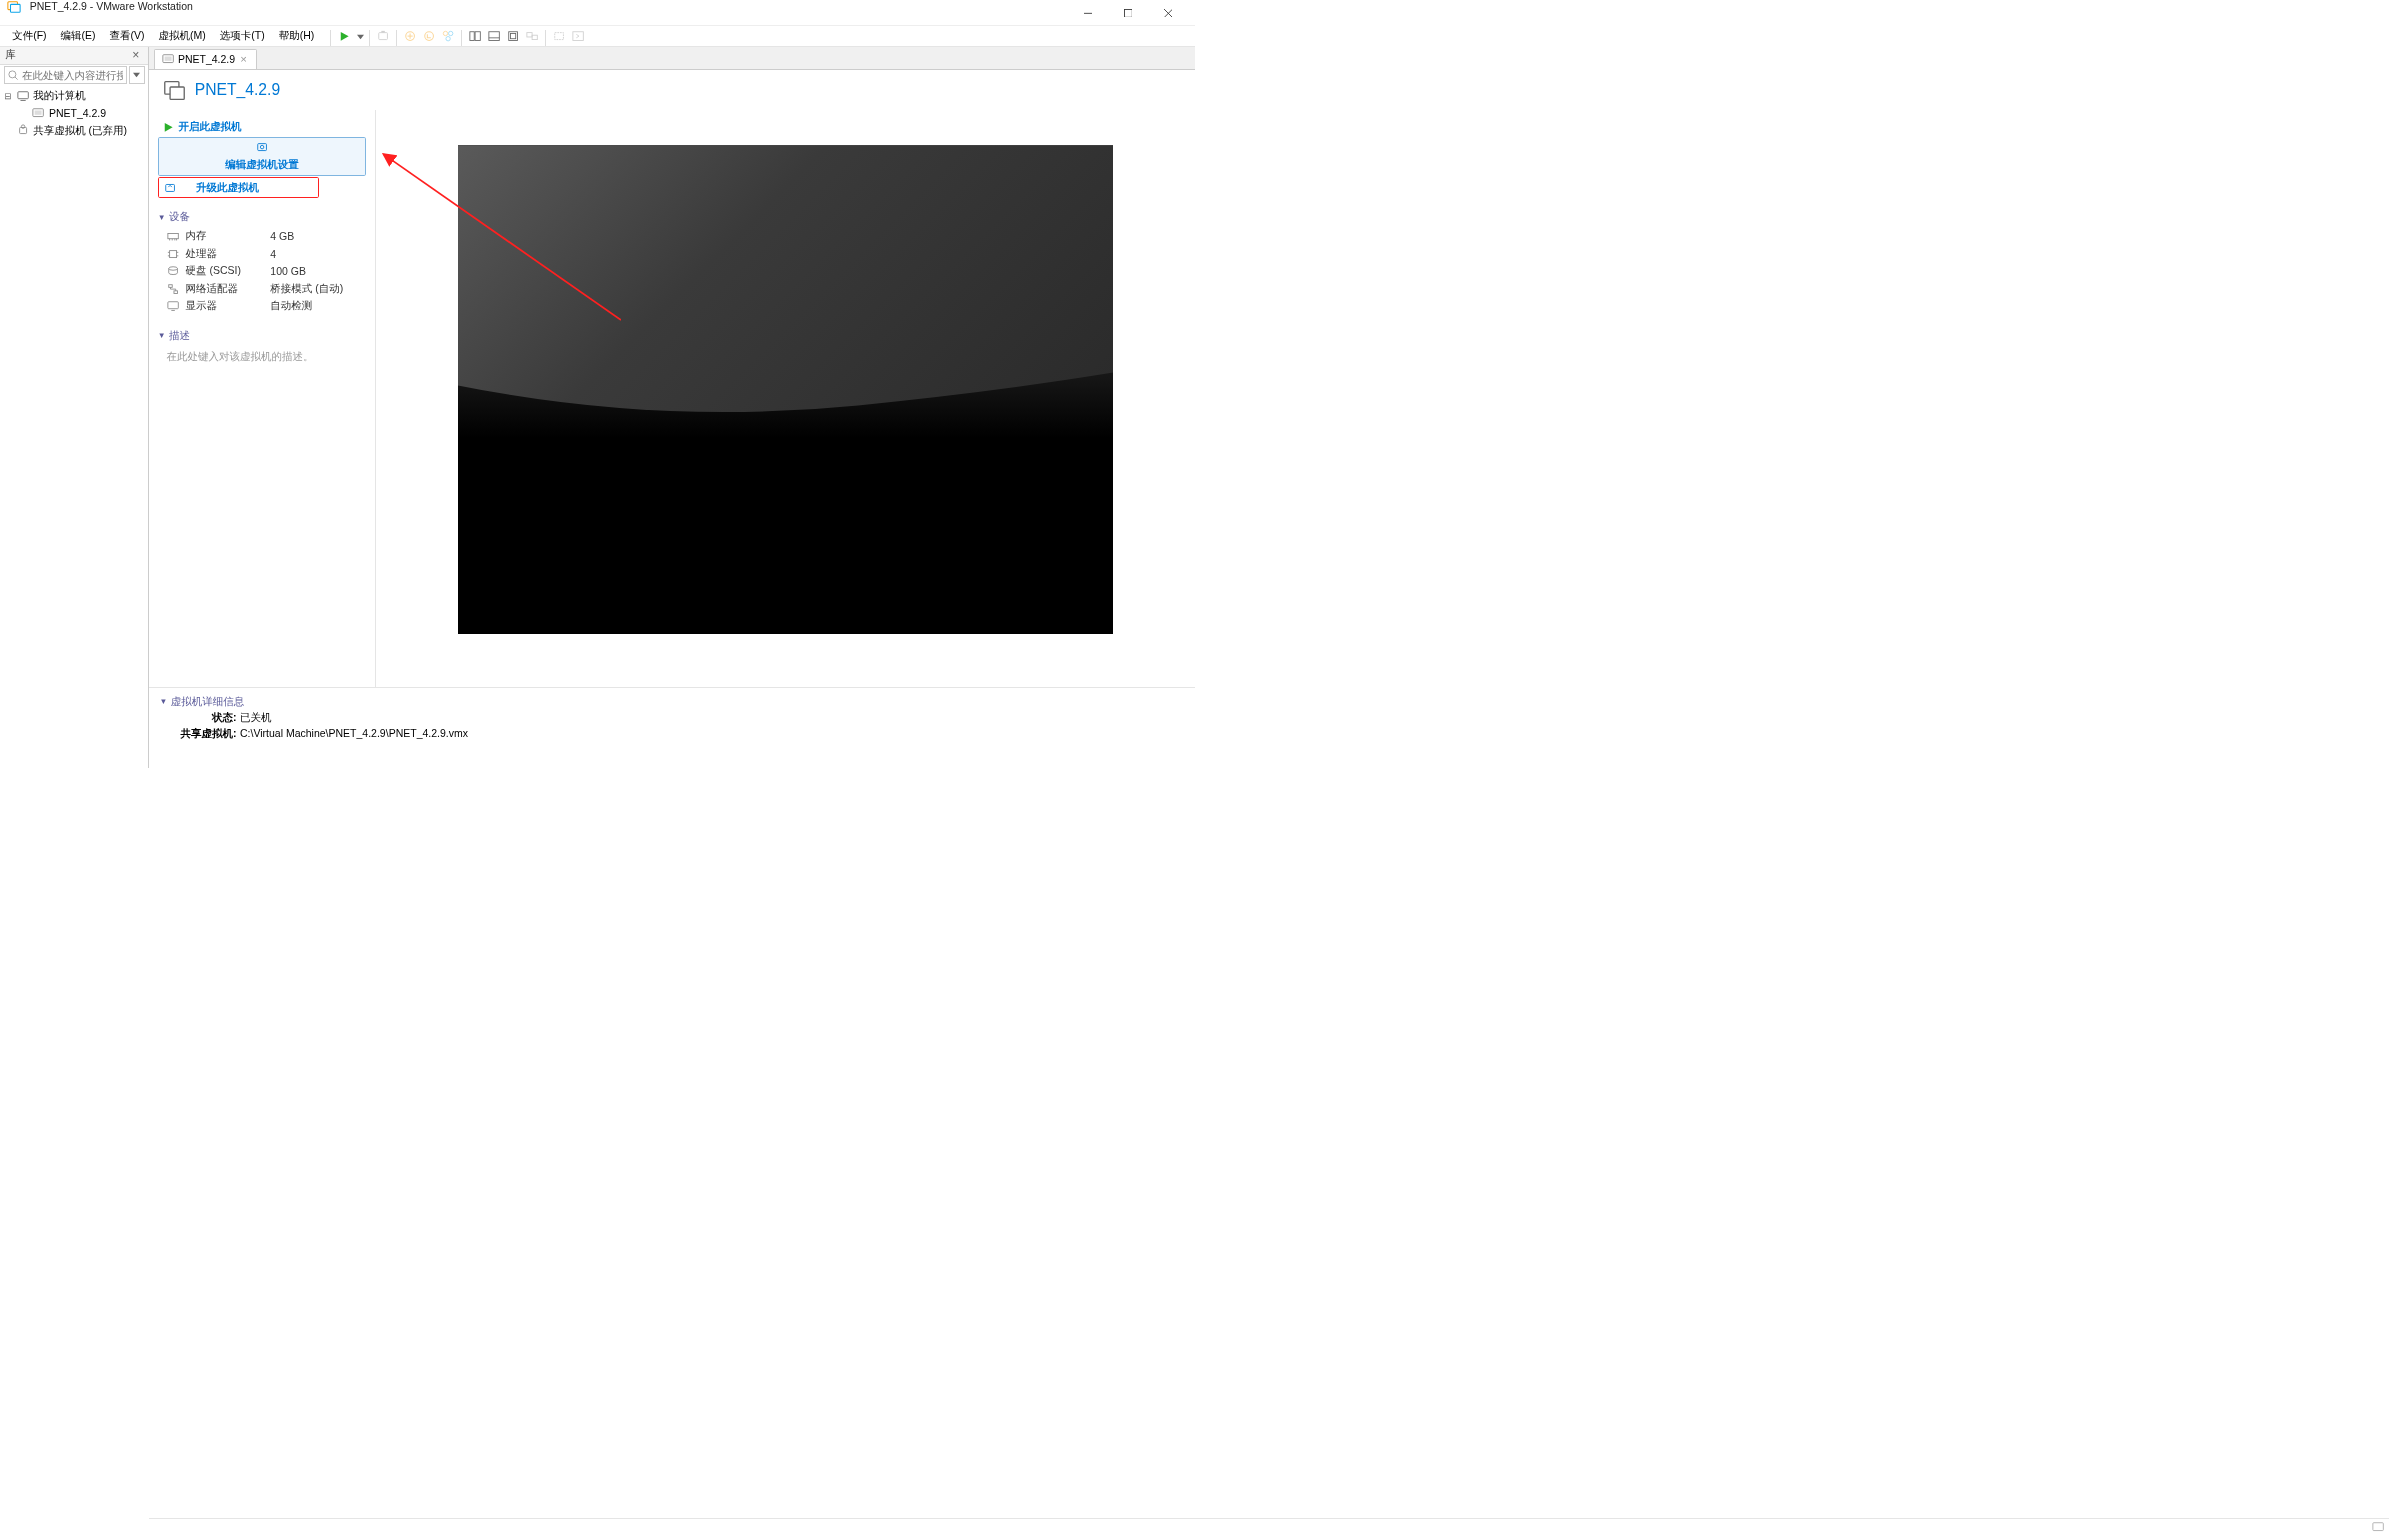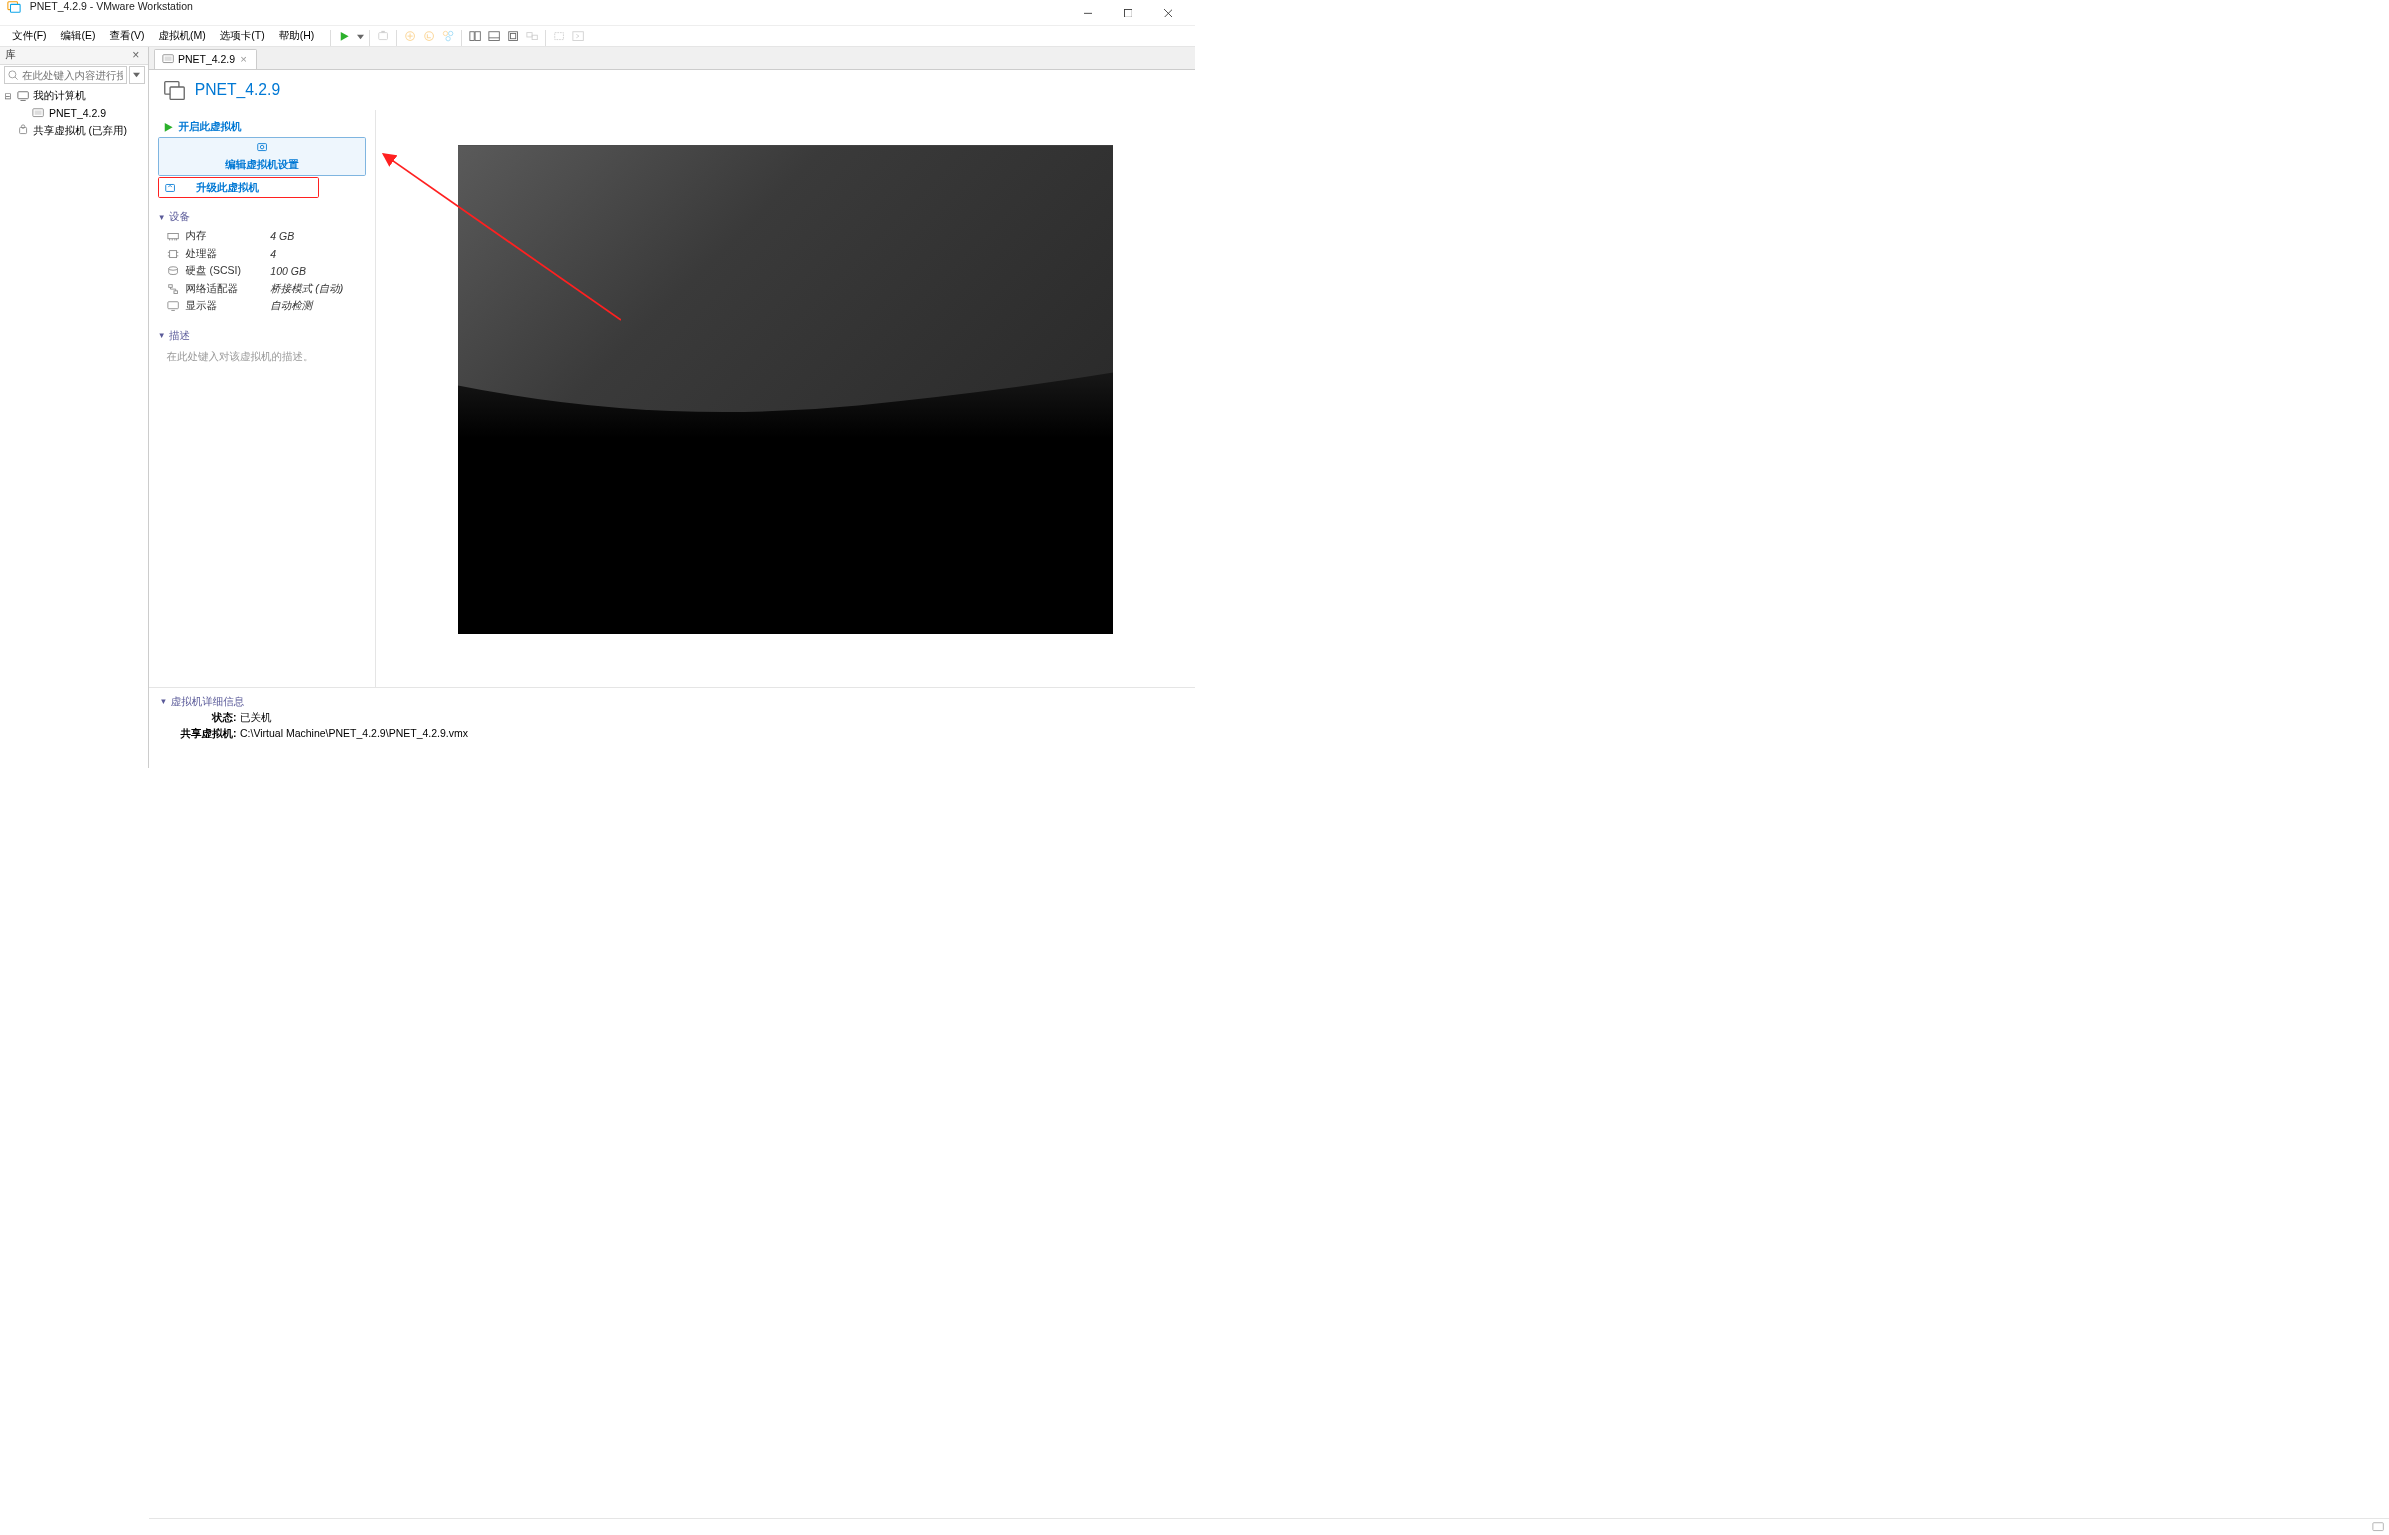--- a/index.html
+++ b/index.html
@@ -66,21 +66,21 @@
     .action-row.highlight-box { border: 1.7px solid #ff2020; border-radius: 1.7px; gap: 20px; }
     .action-row.hover { border: 0.9px solid #7fb5e0; background: #eef6fd; flex-direction: column; }
     .action-link { color: #0078d4; }
     
     .section { padding: 5.2px 8.7px; }
     .section-head { display: flex; align-items: center; gap: 3.5px; color: #5a5a99; padding: 3.5px 0; }
     .section-triangle { font-size: 7.9px; color: #5a5a99; }
     .dev-row { display: flex; padding: 1.7px 0 1.7px 8.7px; align-items: center; }
     .dev-icon { width: 14px; height: 14px; margin-right: 5.2px; display: flex; align-items: center; justify-content: center; }
     .dev-label { flex: 1; color: #333; }
-    .dev-val { width: 96px; color: #333; font-style: italic; }
+    .dev-val { width: 96px; color: #333; }
     .desc-text { color: #999; padding: 3.5px 0 0 8.7px; }
     
     
     .preview { flex: 1; display: flex; align-items: flex-start; justify-content: center; padding: 35px 35px 8.7px 35px; position: relative; }
     .screen { width: 655px; height: 489px; background: linear-gradient(to bottom, #4a4a4a 0%, #3a3a3a 32%, #2f2f2f 32.5%, #1a1a1a 45%, #000 60%, #000 100%); position: relative; overflow: hidden; }
     .screen::before { content: ''; position: absolute; top: 0; left: 0; right: 0; height: 55%; background: linear-gradient(135deg, #5a5a5a 0%, #3a3a3a 40%, #2a2a2a 100%);
       clip-path: path('M 0 0 L 750 0 L 750 210 Q 600 240, 400 260 Q 200 280, 0 240 Z'); }
     
     .red-arrow-overlay { position: absolute; left: 0; top: 0; pointer-events: none; }
     

